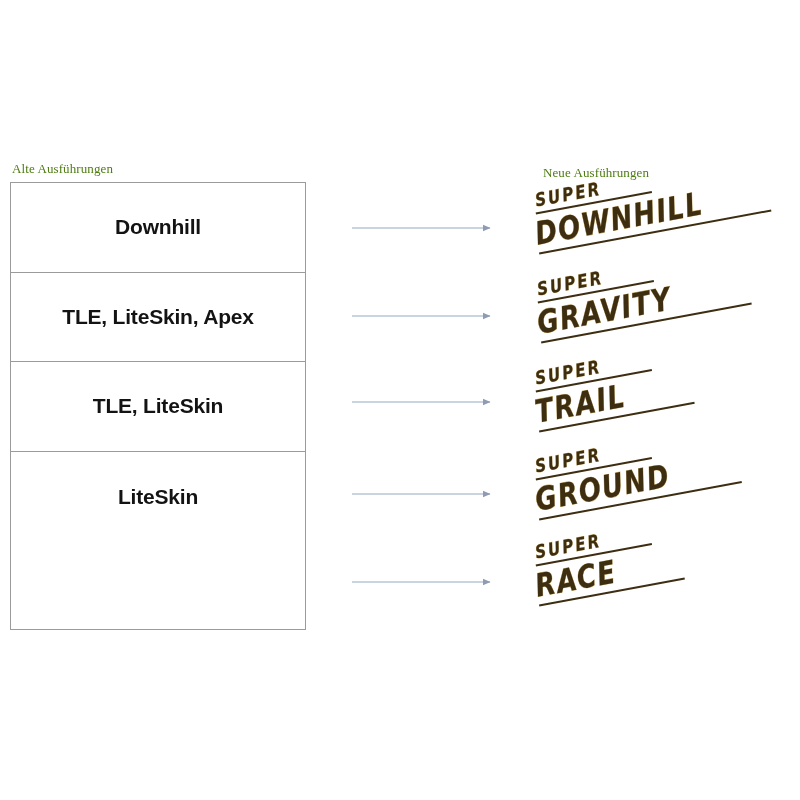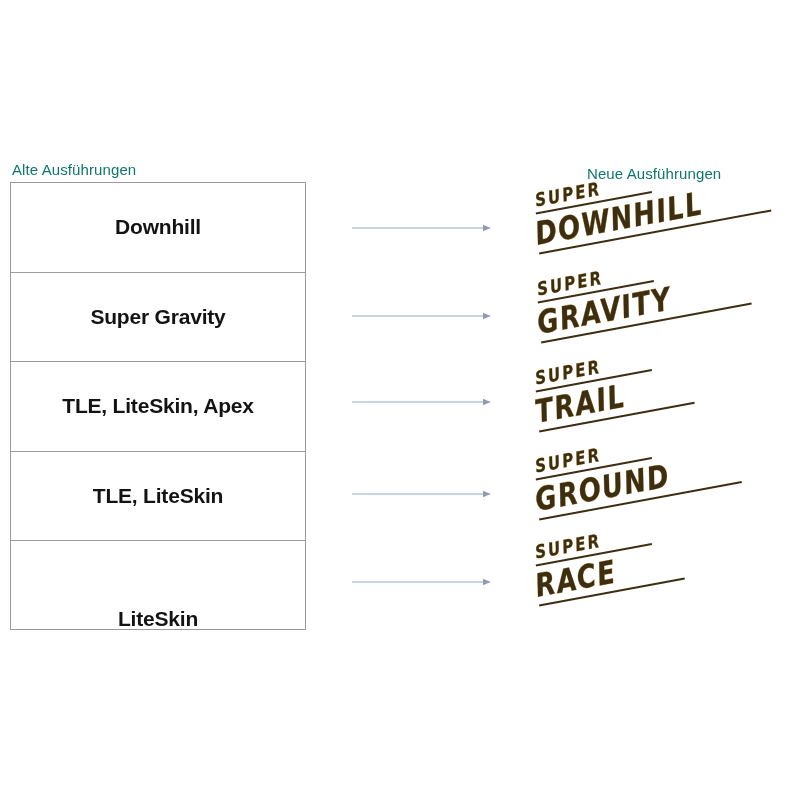--- a/index.html
+++ b/index.html
@@ -8,44 +8,45 @@
     background:#ffffff;
     font-family:"Liberation Sans", sans-serif;
     overflow:hidden;
     position:relative;
   }
   #stage{position:absolute;left:0;top:0;width:800px;height:800px;}
 
   
   .col-head{
     position:absolute;
-    font-size:15px;
-    color:#0f766e;
+    font-size:13px;
+    color:#4d7c0f;
     letter-spacing:.1px;
     white-space:nowrap;
+    font-family:Liberation Serif, serif;
   }
   #head-old{left:12px;top:161px;}
-  #head-new{left:543px;top:165px;margin-left:44px;}
+  #head-new{left:543px;top:165px;}
 
   
   #old-table{
     position:absolute;
     left:10px;top:182px;
     width:296px;height:448px;
     border:1px solid #9b9b9b;
     box-sizing:border-box;
     background:#fff;
   }
   .old-row{
     height:89.6px;
     box-sizing:border-box;
     border-bottom:1px solid #9b9b9b;
     display:flex;align-items:center;justify-content:center;
   }
-  .old-row:last-child{border-bottom:none;align-items:flex-end;}
+  .old-row:last-child{border-bottom:none;}
   .old-row-label{
     font-size:21px;
     font-weight:bold;
     color:#131313;
     letter-spacing:-.2px;
     white-space:nowrap;
   }
 
   
   #arrows{position:absolute;left:0;top:0;width:800px;height:800px;pointer-events:none;}
@@ -98,23 +99,20 @@
 
 <div id="stage">
 
   <div class="col-head" id="head-old">Alte Ausführungen</div>
 
   <div class="col-head" id="head-new">Neue Ausführungen</div>
 
   <div id="old-table">
     <div class="old-row">
       <span class="old-row-label">Downhill</span>
-    </div>
-    <div class="old-row">
-      <span class="old-row-label">Super Gravity</span>
     </div>
     <div class="old-row">
       <span class="old-row-label">TLE, LiteSkin, Apex</span>
     </div>
     <div class="old-row">
       <span class="old-row-label">TLE, LiteSkin</span>
     </div>
     <div class="old-row">
       <span class="old-row-label">LiteSkin</span>
     </div>

